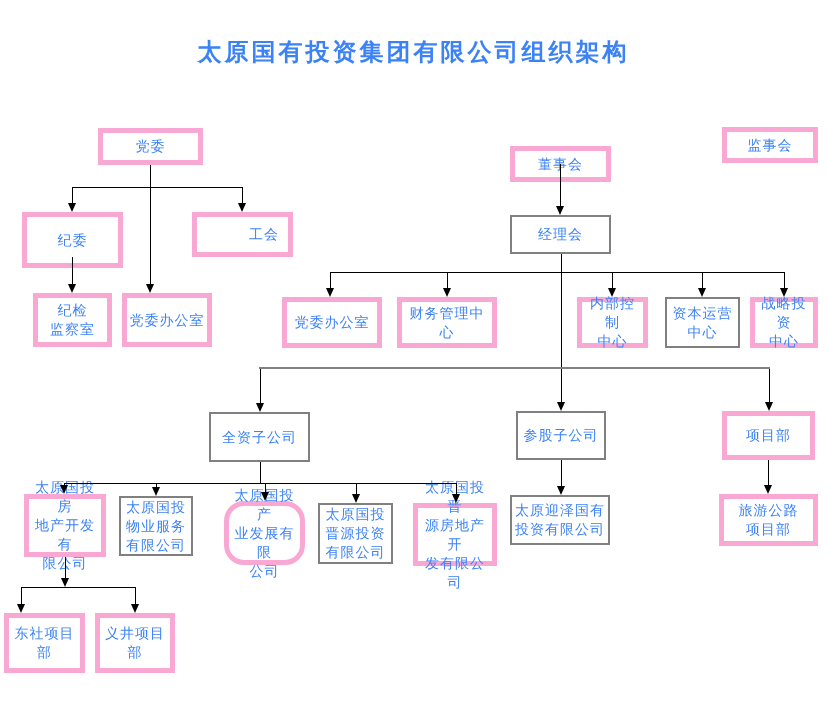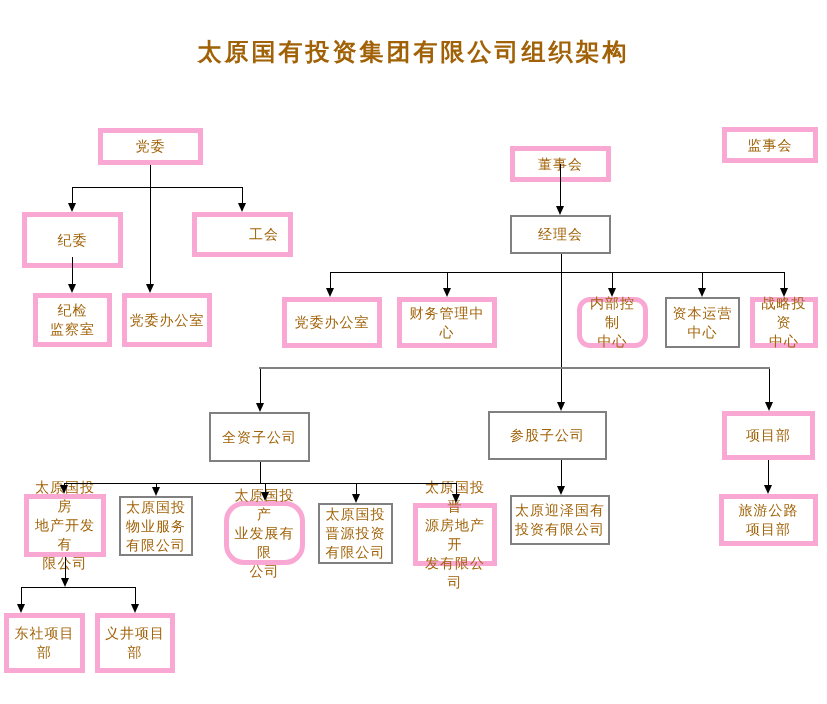--- a/index.html
+++ b/index.html
@@ -1,18 +1,18 @@
 <!DOCTYPE html>
 <html><head>
 <meta charset="utf-8">
 <style>
   html,body{margin:0;padding:0;background:#fff;}
   #canvas{
     position:relative;width:827px;height:704px;background:#ffffff;
-    font-family:"Liberation Serif","DejaVu Serif",serif;color:#a16207;
+    font-family:"Liberation Serif","DejaVu Serif",serif;color:#3b82f6;
     overflow:hidden;
   }
   #title{
     position:absolute;left:0;top:36px;width:827px;text-align:center;
     font-size:24px;font-weight:bold;letter-spacing:3px;
   }
   .node{
     position:absolute;box-sizing:border-box;border:5px solid #f9a8d4;background:#fff;
     display:flex;align-items:center;justify-content:center;text-align:center;
     font-size:14px;letter-spacing:1px;line-height:19px;white-space:pre-line;
@@ -32,25 +32,25 @@
   #n-party{left:98px;top:128px;width:105px;height:37px;}
   #n-board{left:510px;top:146px;width:101px;height:36px;}
   #n-superv{left:722px;top:127px;width:96px;height:36px;}
   #n-disc{left:22px;top:212px;width:101px;height:56px;text-align:right;}
   #n-union{left:192px;top:212px;width:101px;height:45px;padding-left:44px;}
   #n-mgr{left:510px;top:215px;width:101px;height:39px;}
   #n-discoff{left:33px;top:293px;width:79px;height:54px;}
   #n-partyoff{left:122px;top:293px;width:90px;height:54px;}
   #n-admin{left:282px;top:297px;width:100px;height:51px;}
   #n-fin{left:397px;top:297px;width:100px;height:51px;}
-  #n-intctl{left:577px;top:297px;width:71px;height:51px;border-radius:13px;}
+  #n-intctl{left:577px;top:297px;width:71px;height:51px;}
   #n-capital{left:665px;top:297px;width:75px;height:51px;}
   #n-strategy{left:750px;top:297px;width:68px;height:51px;}
   #n-wholly{left:209px;top:412px;width:101px;height:50px;}
-  #n-equity{left:488px;top:411px;width:119px;height:49px;}
+  #n-equity{left:516px;top:411px;width:90px;height:49px;}
   #n-projdept{left:722px;top:411px;width:93px;height:49px;}
   #n-c1{left:24px;top:494px;width:82px;height:63px;}
   #n-c2{left:119px;top:496px;width:74px;height:60px;}
   #n-c3{left:224px;top:501px;width:81px;height:64px;border-radius:20px;}
   #n-c4{left:318px;top:503px;width:75px;height:61px;}
   #n-c5{left:413px;top:503px;width:84px;height:63px;}
   #n-yingze{left:510px;top:495px;width:100px;height:50px;}
   #n-tourism{left:719px;top:494px;width:99px;height:52px;}
   #n-dongshe{left:4px;top:613px;width:81px;height:60px;}
   #n-yijing{left:95px;top:613px;width:80px;height:60px;}

